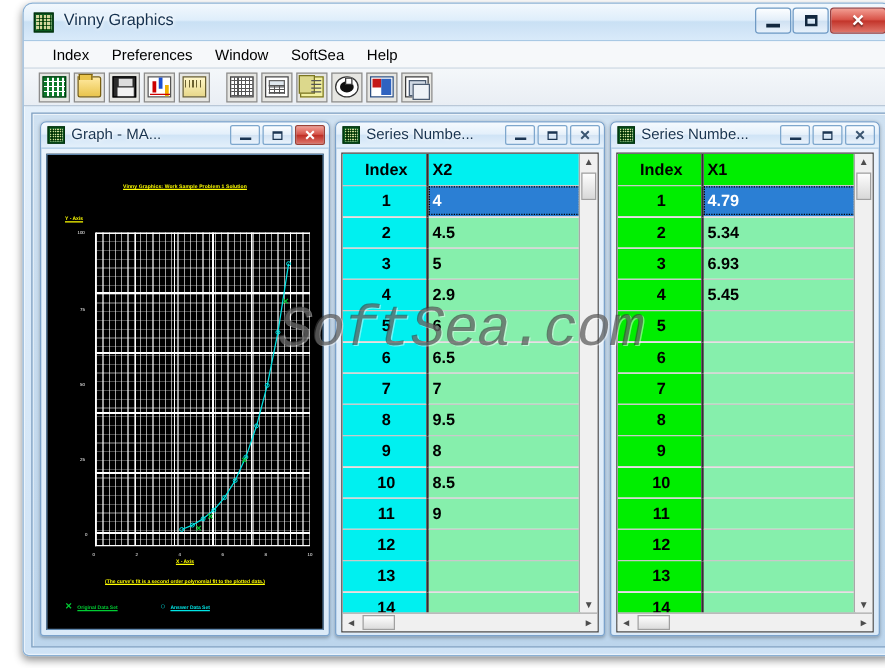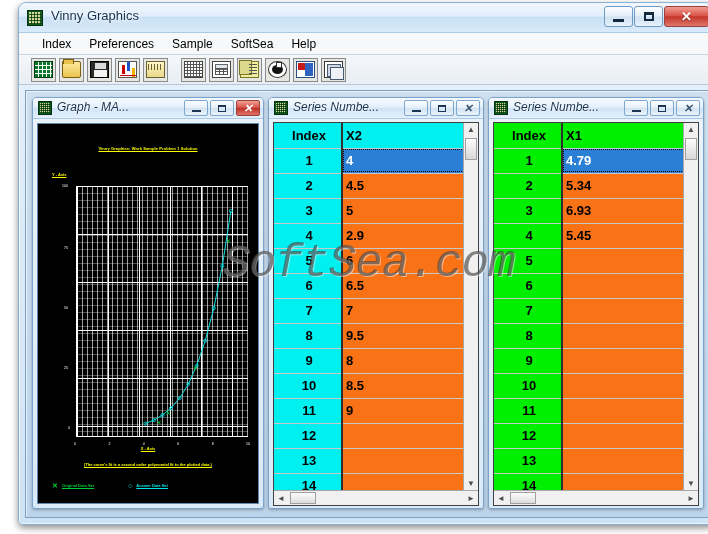--- a/index.html
+++ b/index.html
@@ -160,21 +160,20 @@
     border: 1px solid #7ba2cb;
     border-radius: 5px 5px 3px 3px;
     box-shadow: 0 1px 3px rgba(0,0,0,0.3);
     overflow: hidden;
   }
   .child-title {
     position: relative;
     height: 21px;
     background: linear-gradient(to bottom,#f5fafe 0%, #e4f0fb 45%,#d0e4f6 52%,#e4f0fb 100%);
     border-bottom: 1px solid #a9c9e4;
-    font-style: italic;
   }
   .child-icon {
     position:absolute; left:5px; top:3px; width:14px;height:14px;
     background:#0a5a1e;border:1px solid #05300f;
   }
   .child-icon i{
     position:absolute;left:1px;top:1px;width:10px;height:10px;
     background:
       repeating-linear-gradient(to right,#e9e9c8 0 1px,#2a6b2a 1px 2px),
       repeating-linear-gradient(to bottom,#e9e9c8 0 1px,#2a6b2a 1px 2px);
@@ -285,21 +284,21 @@
     height: 25px; padding:0 0 0 3px;
     font-size: 13px; font-weight: bold;
     border-bottom: 1px solid #c9c9c9;
     overflow:hidden; white-space:nowrap;
   }
   th.h-index, td.c-index {
     width: 68px; text-align:center; padding:0;
     border-right: 2px solid #303030;
   }
   th.h-val { text-align:left; }
-  td.c-val { background:#f97316; color:#000; }
+  td.c-val { background:#86efac; color:#000; }
   td.c-val.selected {
     background: #2b7fd4; color:#ffffff;
     outline: 1px dotted #000; outline-offset: -2px;
   }
   .cyan  th, .cyan  td.c-index { background: #00f0f0; color:#000; }
   .green th, .green td.c-index { background: #00ee00; color:#000; }
   thead th { border-bottom: 2px solid #303030; }
 
   
   #watermark {
@@ -329,21 +328,21 @@
       <div class="cap-btn">
           <span class="glyph-max"></span>
         </div>
       <div class="cap-btn close">✕</div>
     </div>
   </div>
 
   <div id="menubar">
     <div class="menu-item">Index</div>
     <div class="menu-item">Preferences</div>
-    <div class="menu-item">Sample</div>
+    <div class="menu-item">Window</div>
     <div class="menu-item">SoftSea</div>
     <div class="menu-item">Help</div>
   </div>
 
   <div id="toolbar">
     <div class="tb-btn">
         <span class="ico ico-sheet"></span>
       </div>
     <div class="tb-btn">
         <span class="ico ico-folder"></span>

